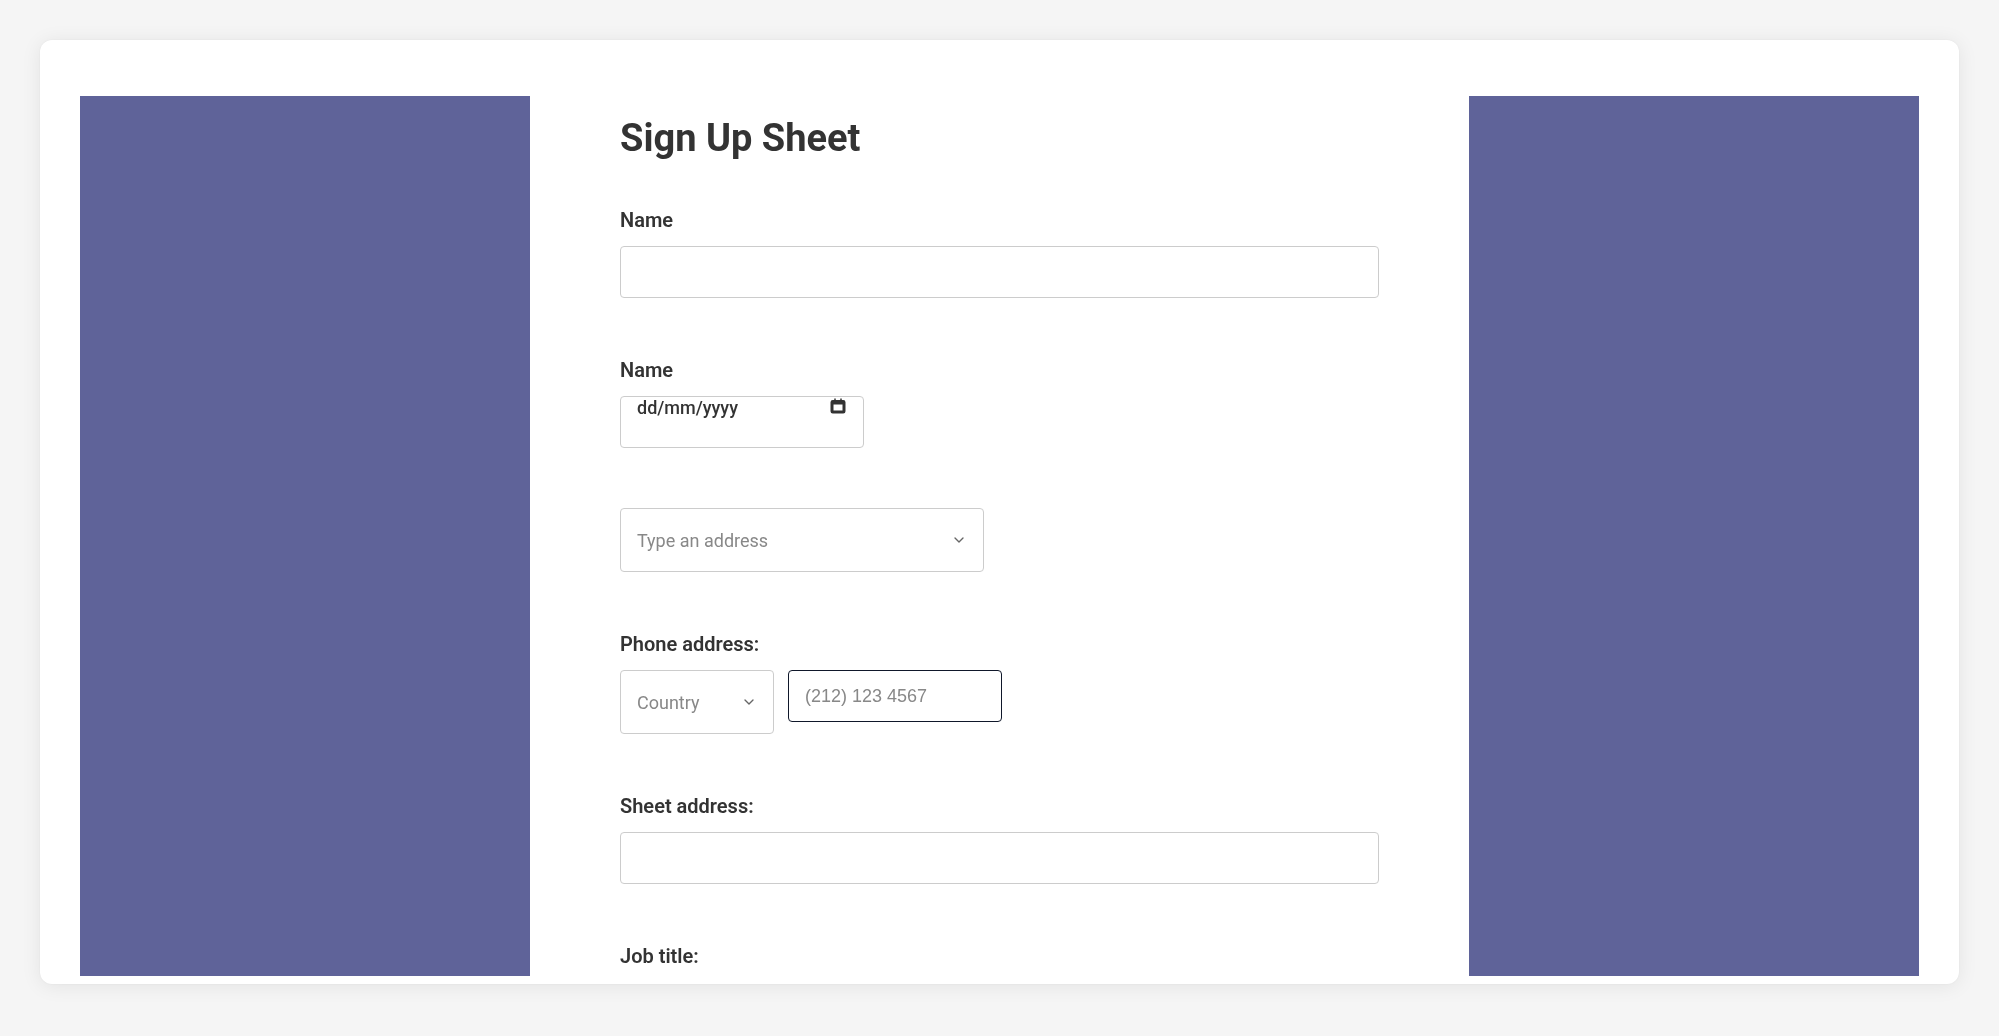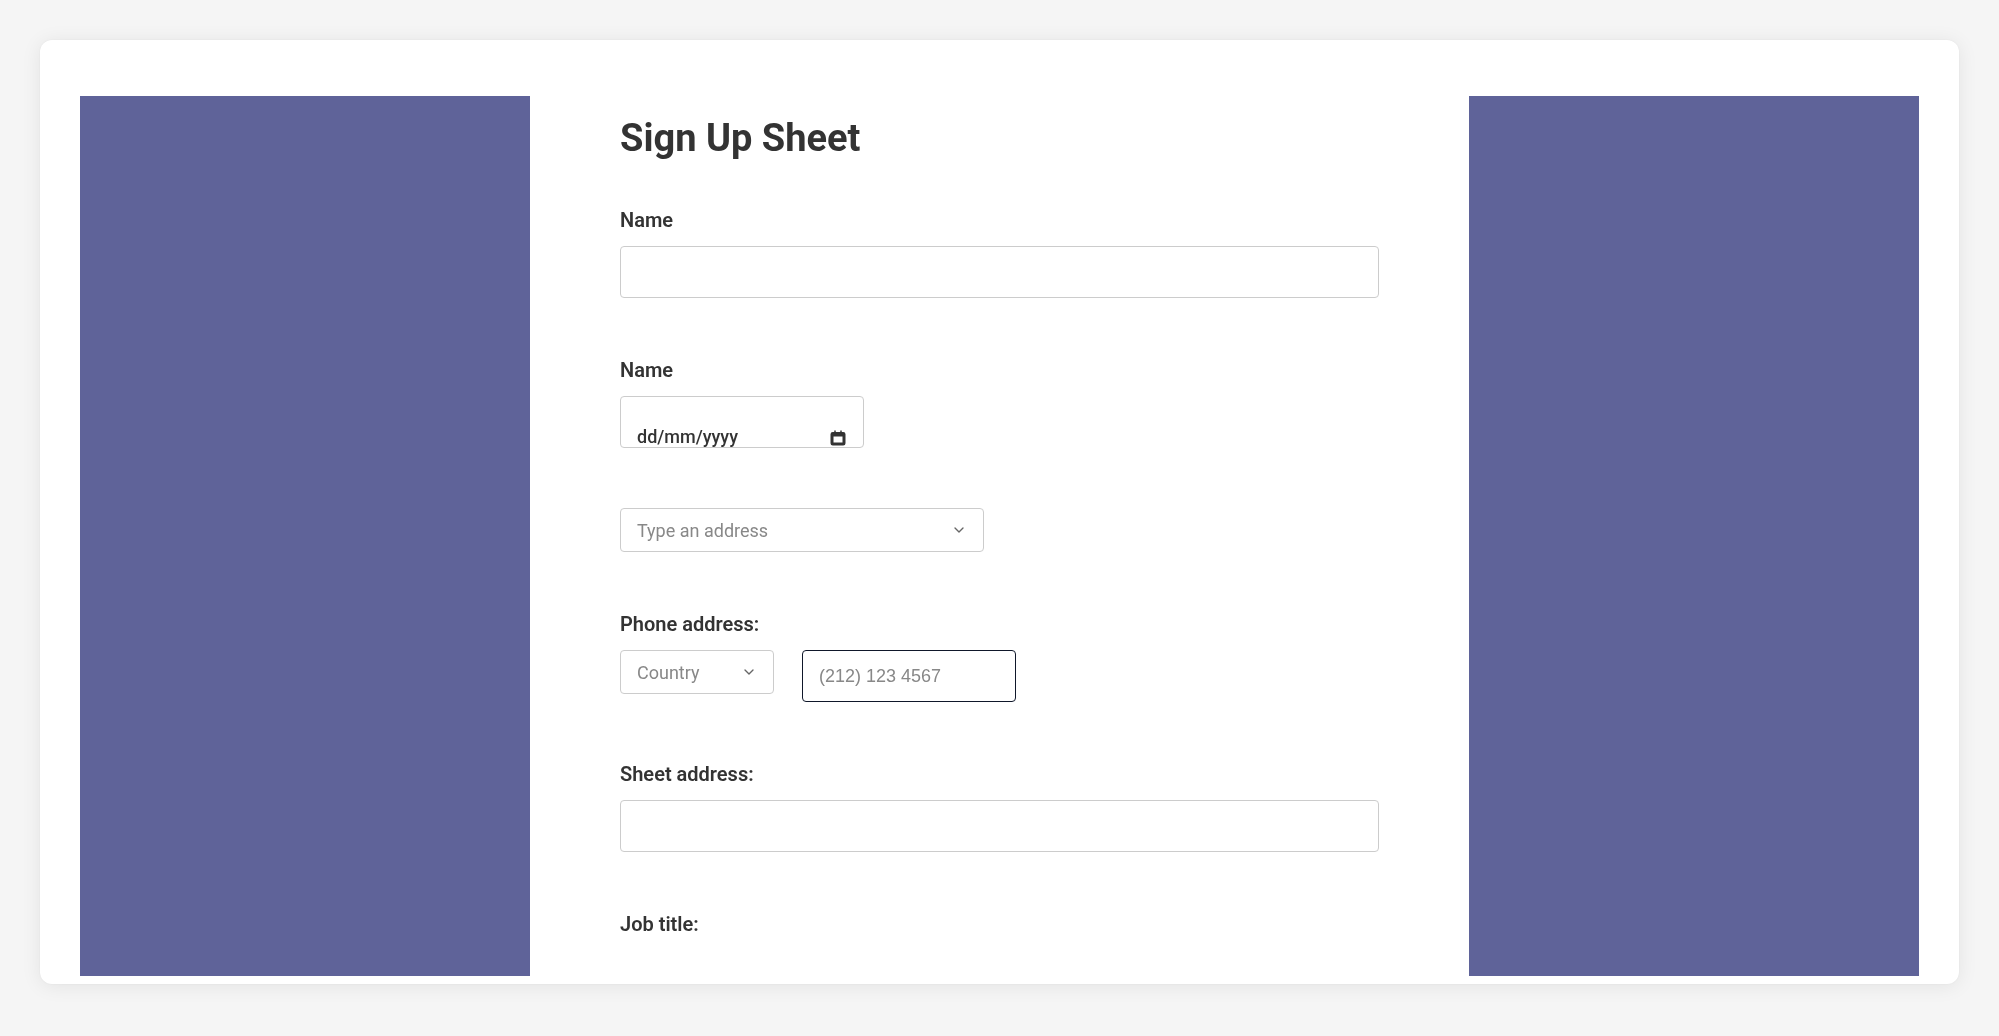--- a/index.html
+++ b/index.html
@@ -62,34 +62,34 @@
     }
     .date-input {
       width: 244px;
       height: 52px;
       border: 1px solid #ccc;
       border-radius: 4px;
       padding: 0 16px;
       font-size: 18px;
       color: #333;
       display: flex;
-      align-items: flex-end;
+      align-items: flex-start;
       justify-content: space-between;
       background: #fff;
     }
     .date-placeholder {
       color: #333;
       font-weight: 500;
     }
     .calendar-icon {
       width: 18px;
       height: 18px;
     }
     .select-box {
-      height: 44px;
+      height: 64px;
       border: 1px solid #ccc;
       border-radius: 4px;
       padding: 0 16px;
       display: flex;
       align-items: center;
       justify-content: space-between;
       background: #fff;
       cursor: pointer;
     }
     .location-select {
@@ -100,21 +100,21 @@
       font-size: 18px;
     }
     .chevron-icon {
       width: 16px;
       height: 16px;
       flex-shrink: 0;
       margin-left: 12px;
     }
     .phone-row {
       display: flex;
-      gap: 28px;
+      gap: 14px;
     }
     .country-select {
       width: 154px;
     }
     .phone-input {
       width: 214px;
       height: 52px;
       border: 1px solid #0f172a;
       border-radius: 4px;
       padding: 0 16px;

